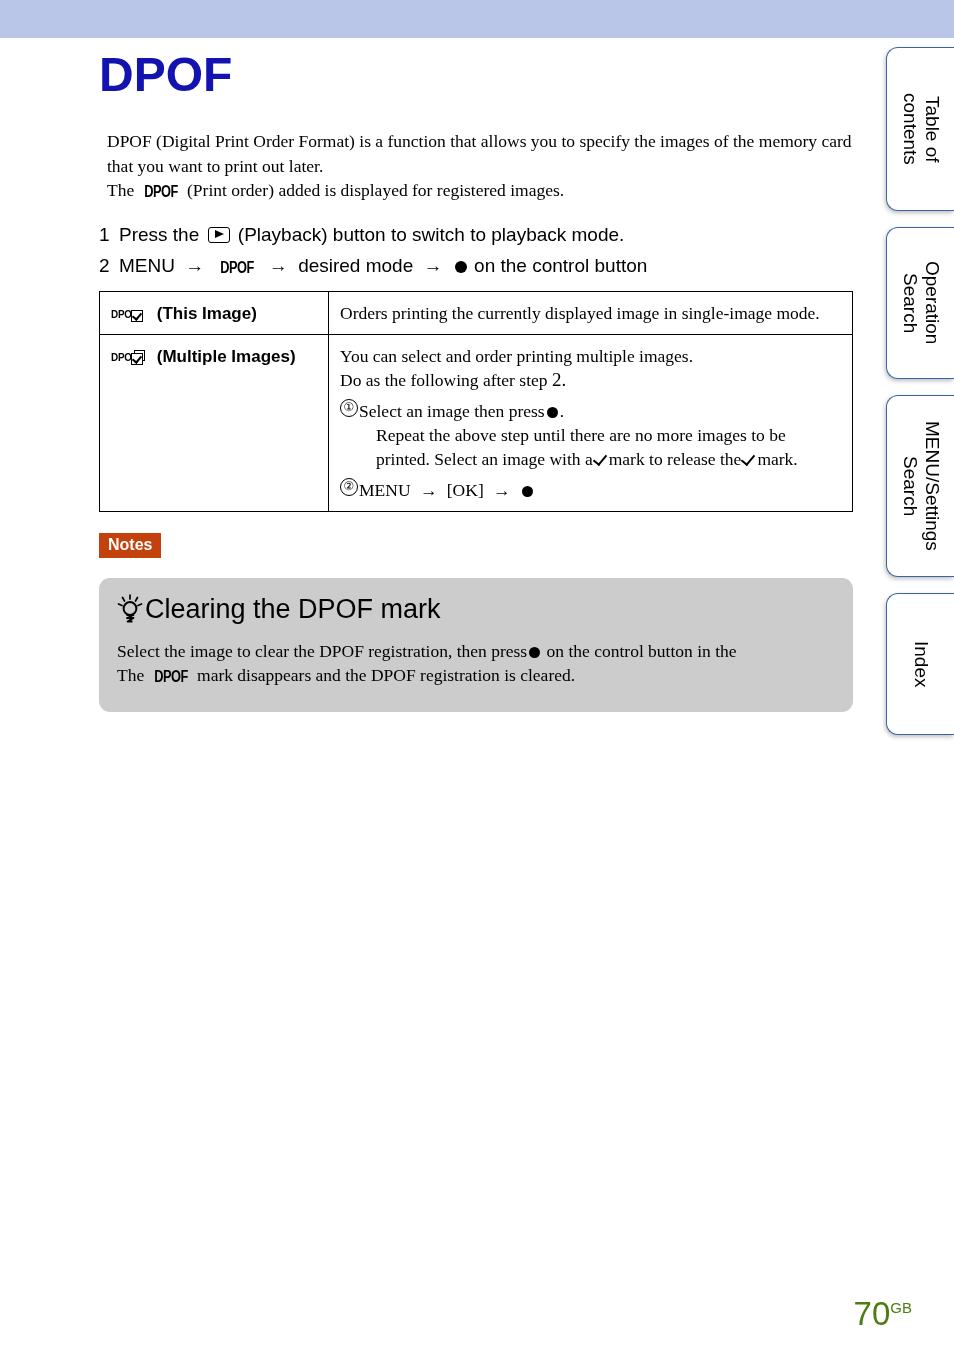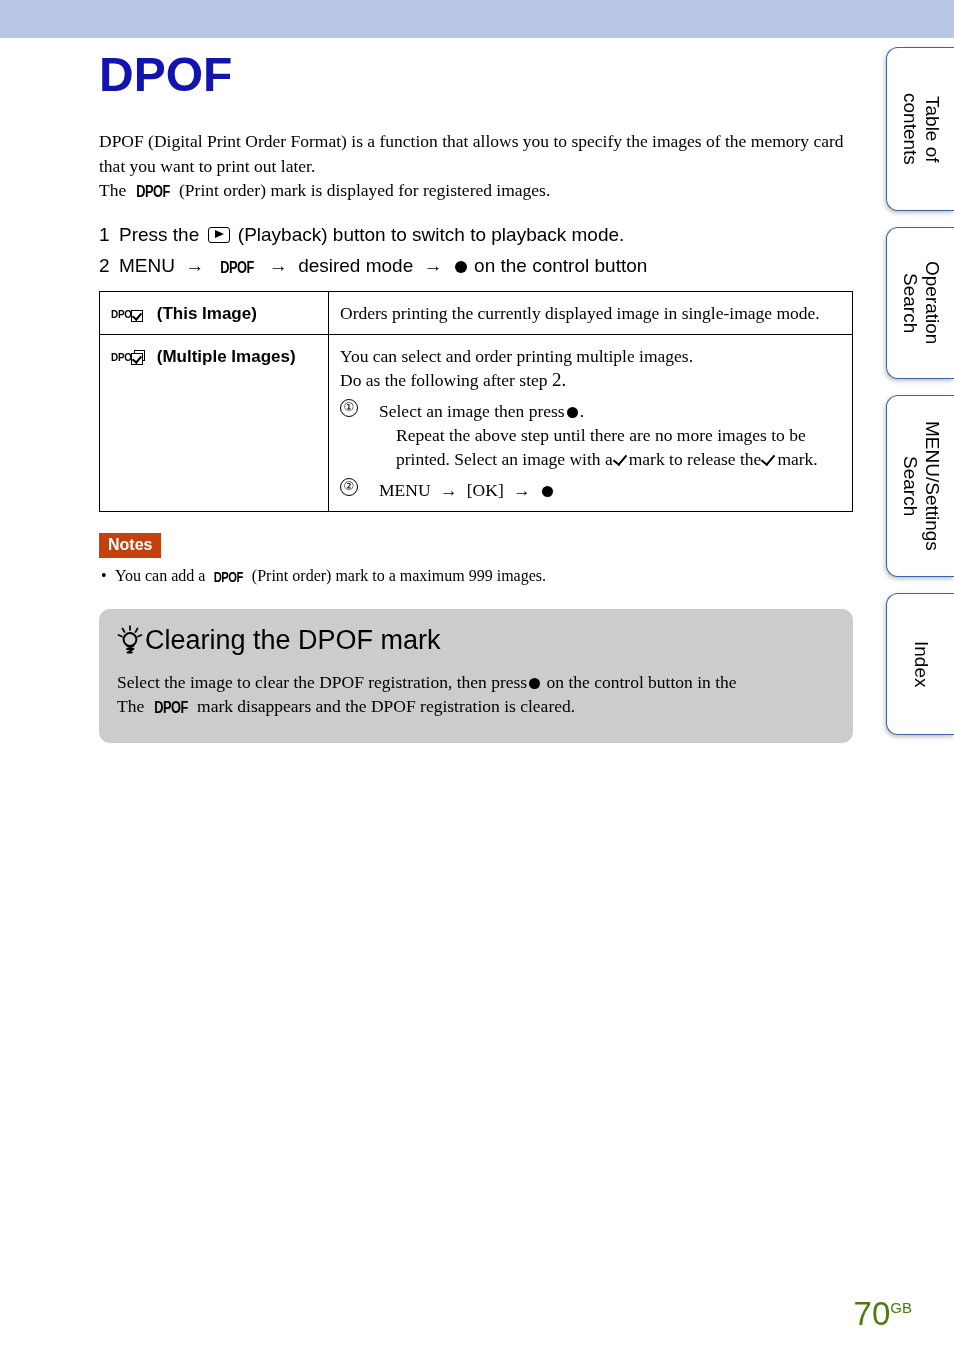--- a/index.html
+++ b/index.html
@@ -45,20 +45,21 @@
     line-height: 56px;
   }
 
   
   .intro {
     font-family: "Liberation Serif", serif;
     font-size: 17.5px;
     line-height: 24.5px;
     margin-top: 26px;
     width: 745px;
+    margin-left: 8px;
   }
 
   
   .dpof-glyph {
     font-family: "Liberation Sans", sans-serif;
     font-weight: bold;
     font-size: 16px;
     letter-spacing: -0.6px;
     transform: scaleX(0.80);
     display: inline-block;
@@ -205,21 +206,21 @@
     line-height: 15px;
     text-align: center;
     font-family: "Liberation Serif", serif;
     vertical-align: 0px;
     margin-right: 1px;
   }
   .sub-step {
     display: flex;
     margin-top: 7px;
   }
-  .sub-step .body { flex: 1; margin-left: 20px; }
+  .sub-step .body { flex: 1; }
   .indent { padding-left: 17px; }
 
   .check-glyph {
     display: inline-block;
     position: relative;
     width: 16px; height: 15px;
     vertical-align: -2px;
   }
   .check-glyph::after {
     content: "";
@@ -341,21 +342,21 @@
 <div class="content">
 
   <h1 class="page-title">DPOF</h1>
 
   <div class="intro">
     <span>DPOF (Digital Print Order Format) is a function that allows you to specify the images of the</span>
     <span>memory card that you want to print out later.</span>
     <br>
     <span>The</span>
     <span class="dpof-glyph">DPOF</span>
-    <span>(Print order) mark is displayed for registered images.</span>
+    <span>(Print order) added is displayed for registered images.</span>
   </div>
 
   <div class="steps">
     <div class="step">
       <span class="step-num">1</span>
       <span class="step-text">
         <span>Press the</span>
         <span class="play-icon"></span>
         <span>(Playback) button to switch to playback mode.</span>
       </span>
@@ -429,25 +430,20 @@
             <span class="dot-serif"></span>
           </span>
         </div>
       </td>
     </tr>
   </tbody>
     </table>
 
   <div class="notes-badge">Notes</div>
   <ul class="notes-list">
-    <li>
-      <span>You can add a</span>
-      <span class="dpof-glyph small">DPOF</span>
-      <span>(Print order) mark to a maximum 999 images.</span>
-    </li>
   </ul>
 
   <div class="tip-box">
     <div class="tip-head">
       <svg class="bulb-icon" viewBox="0 0 26 30">
         <g stroke="#000" stroke-width="1.7" stroke-linecap="round">
           <line x1="13" y1="1" x2="13" y2="5"></line>
           <line x1="5.5" y1="3.5" x2="7.5" y2="7"></line>
           <line x1="20.5" y1="3.5" x2="18.5" y2="7"></line>
           <line x1="1.5" y1="10" x2="5" y2="11.5"></line>

